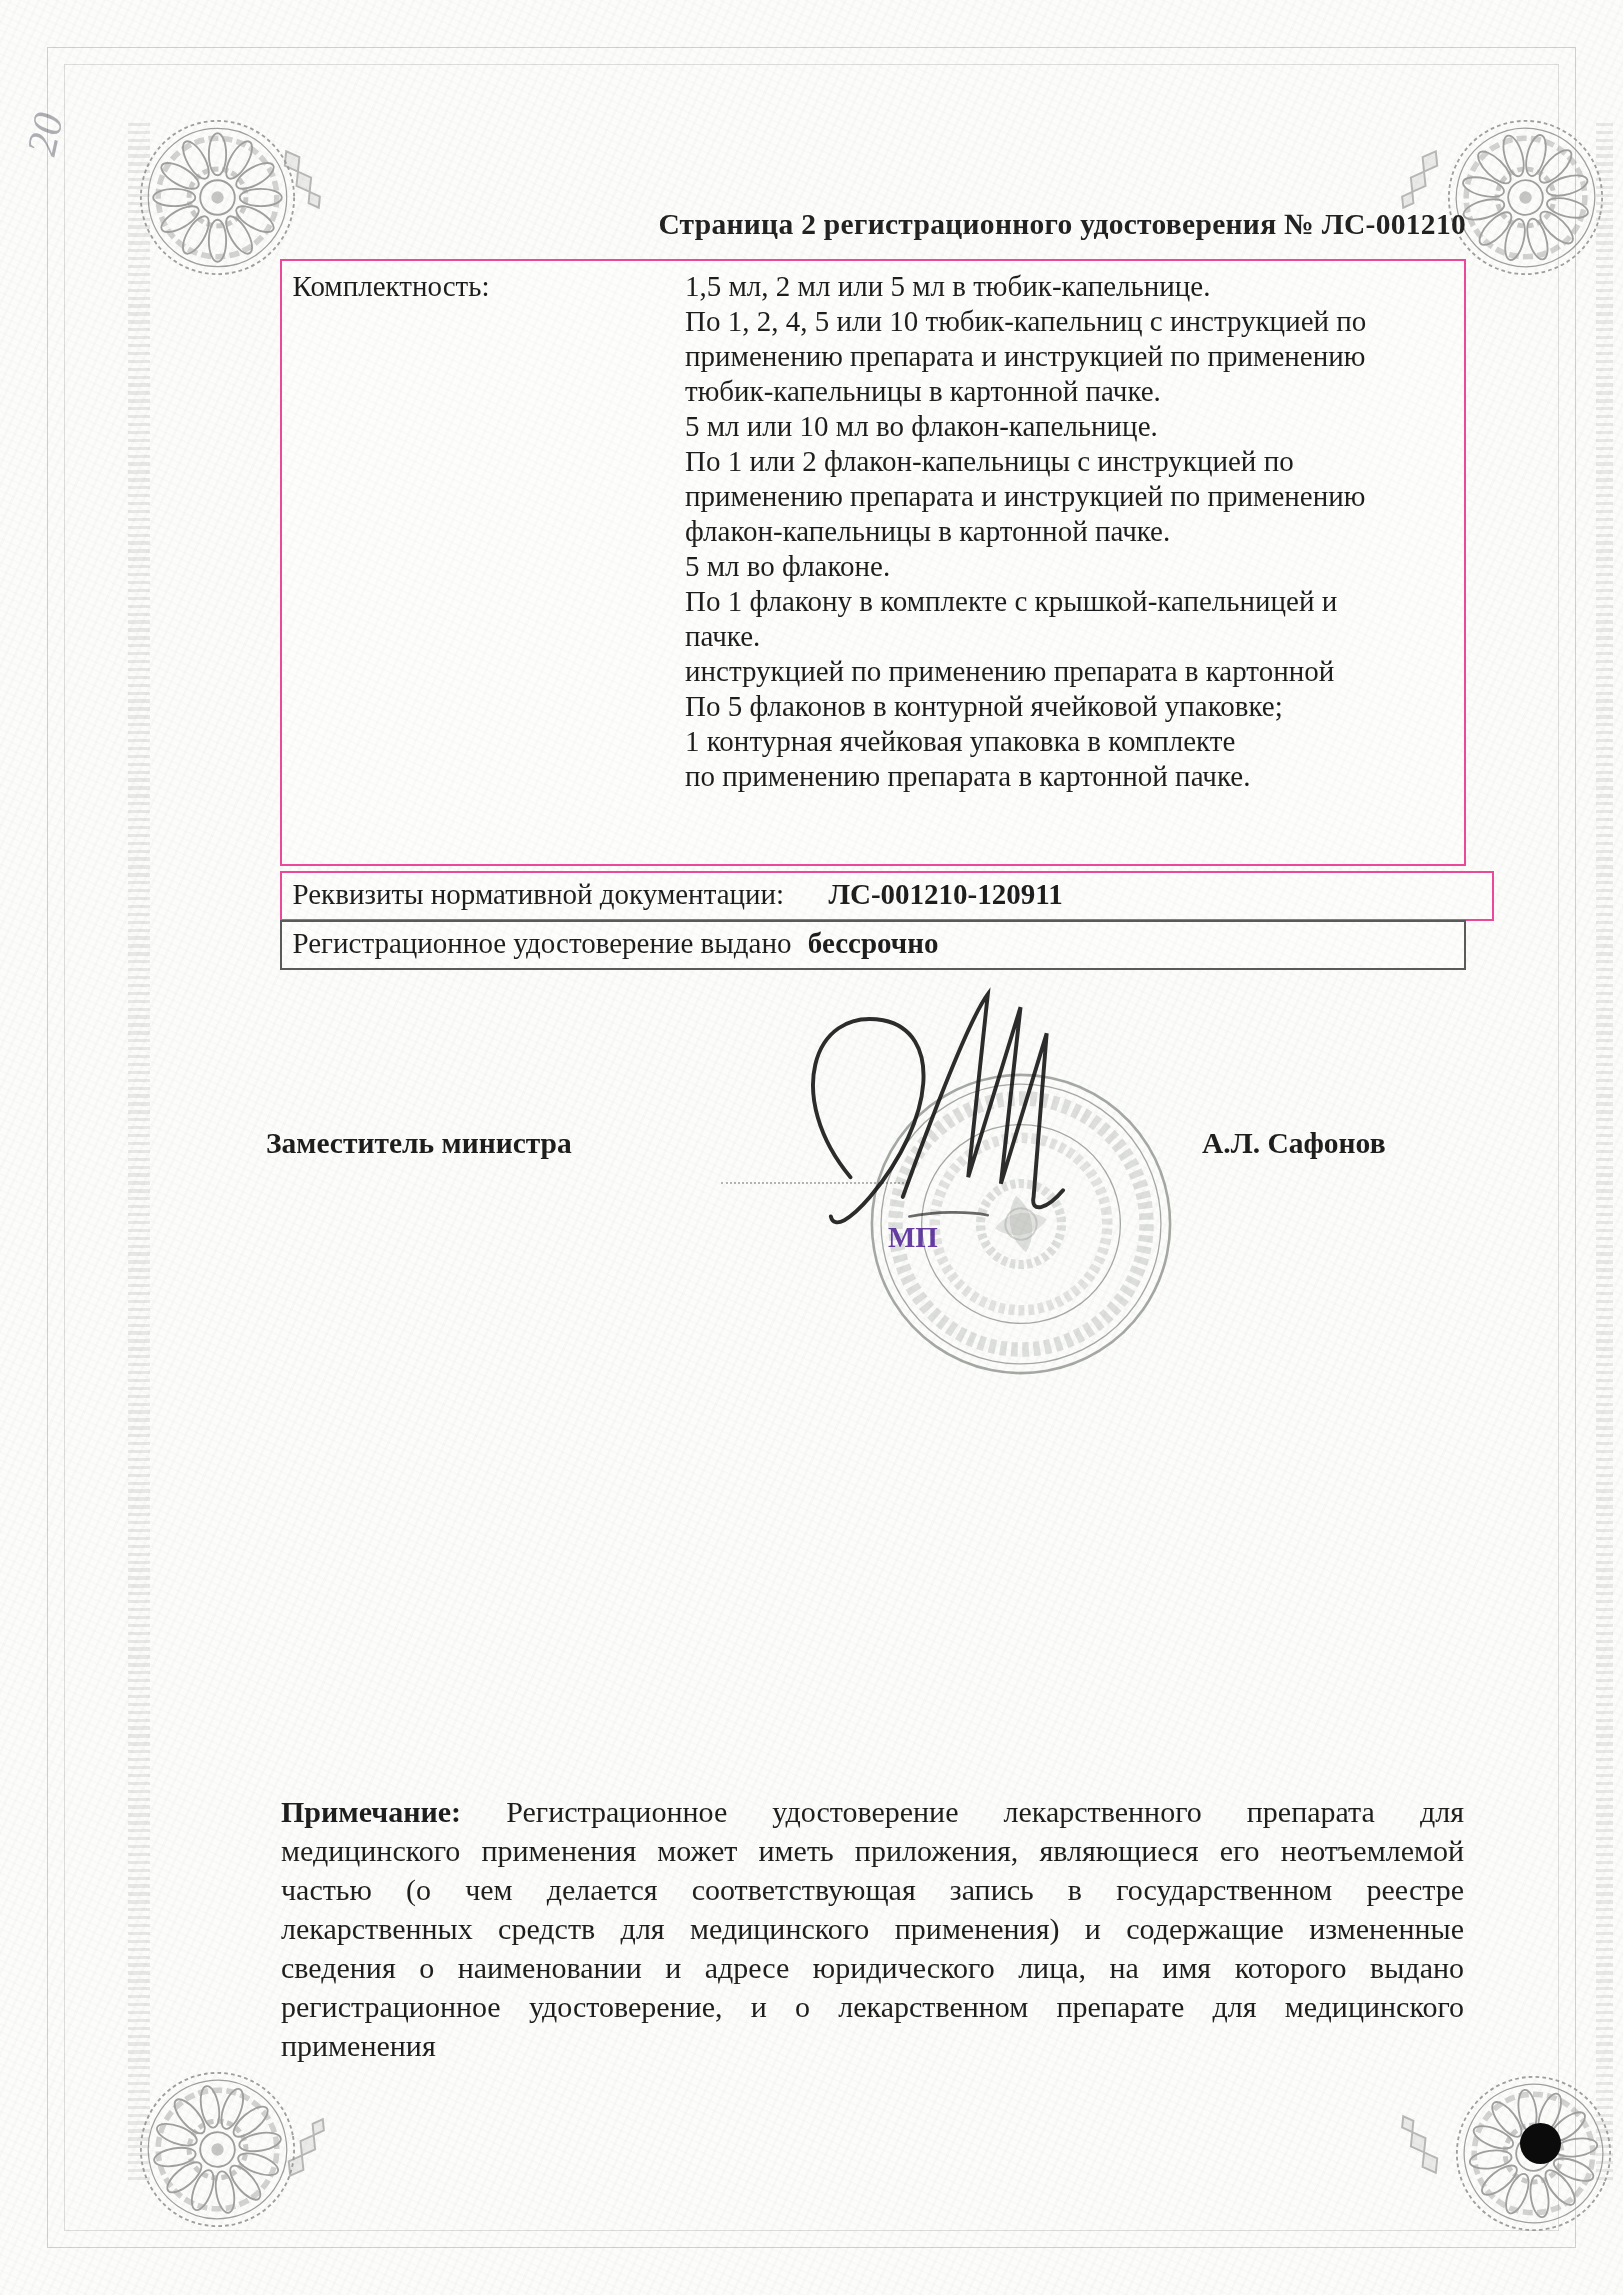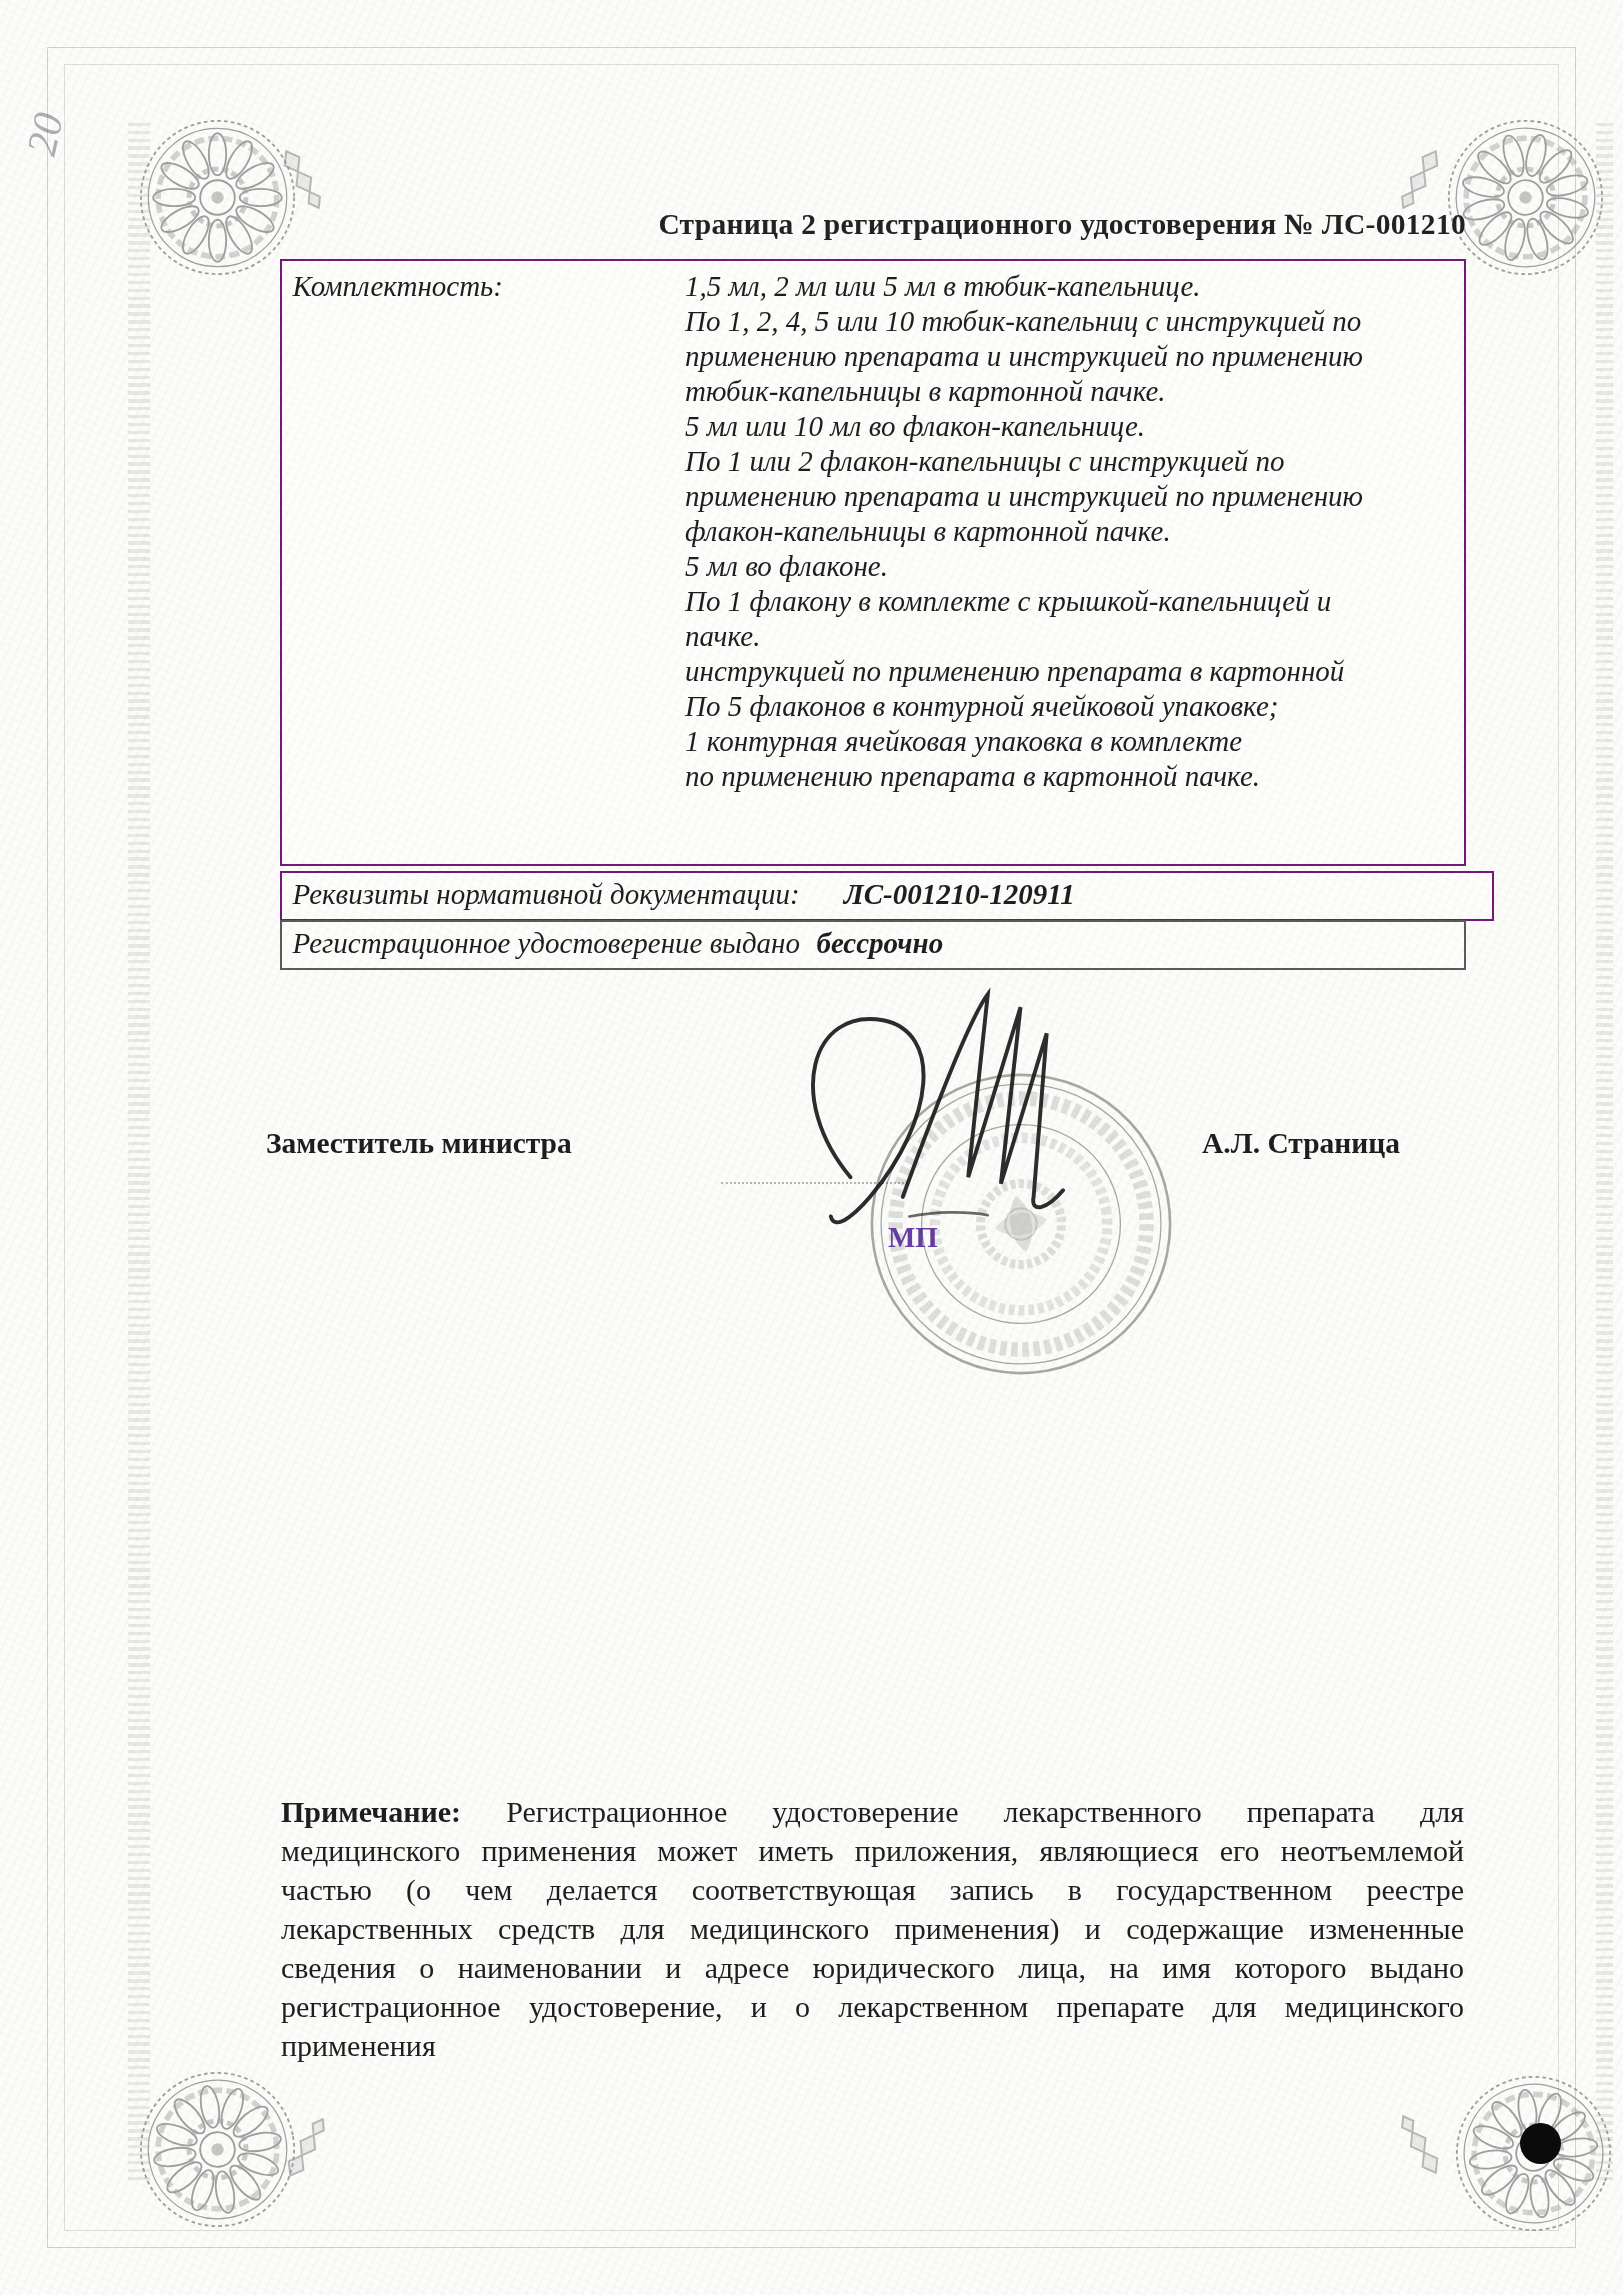--- a/index.html
+++ b/index.html
@@ -34,21 +34,21 @@
     top:208px;right:157px;
     font-size:29.5px;font-weight:bold;letter-spacing:0.3px;
     color:#222;
     margin-left:43px;
   }
   .pencil{
     left:23.6px;top:110px;font-size:42px;color:rgba(80,80,95,.45);
     transform:rotate(-78deg);font-style:italic;
   }
 
-  .box{position:absolute;border:2px solid #701a75;background:rgba(255,255,255,.25);font-style:italic;}
+  .box{position:absolute;border:2px solid #ec4899;background:rgba(255,255,255,.25);}
   .box1{left:280px;top:259px;width:1182px;height:603px;}
   .box2{left:280px;top:871px;width:1182px;height:46px;padding-left:28px;}
   .box3{left:280px;top:920px;width:1182px;height:46px;border-color:#5a5a5a;}
 
   .complect-label{left:10.5px;top:9.2px;font-size:29px;}
   .complect-lines{position:absolute;left:403px;top:7.9px;width:776px;
     font-size:29px;line-height:35px;}
   .cline{white-space:nowrap;}
 
   .rowline{position:absolute;left:10.5px;top:0;height:42px;line-height:42px;font-size:29px;white-space:nowrap;}
@@ -206,21 +206,21 @@
 
   <svg class="abs sig-wrap" viewBox="0 0 500 480">
     <g stroke="#161616" stroke-width="6" fill="none" stroke-linecap="round" opacity=".9">
       <path d="M 120 300 C 20 180, 60 40, 170 60 C 260 78, 250 210, 150 330 C 120 365, 95 380, 90 360"></path>
       <path d="M 200 330 C 240 220, 300 60, 330 20 L 300 300 L 380 40 L 350 310 L 420 80 L 400 330 C 395 355, 420 350, 445 320"></path>
       <path d="M 210 360 C 250 352, 300 352, 330 358" stroke-width="4" opacity=".7"></path>
     </g>
   </svg>
 
   <div class="abs stamp-mp">МП</div>
-  <div class="abs sign-name">А.Л. Страница</div>
+  <div class="abs sign-name">А.Л. Сафонов</div>
 
   <p class="abs note">
     <span class="b">Примечание:</span>
     <span>Регистрационное удостоверение лекарственного препарата для медицинского применения может иметь приложения, являющиеся его неотъемлемой частью (о чем делается соответствующая запись в государственном реестре лекарственных средств для медицинского применения) и содержащие измененные сведения о наименовании и адресе юридического лица, на имя которого выдано регистрационное удостоверение, и о лекарственном препарате для медицинского применения</span>
   </p>
 
   <div class="abs black-dot"></div>
 
 </div>
 

